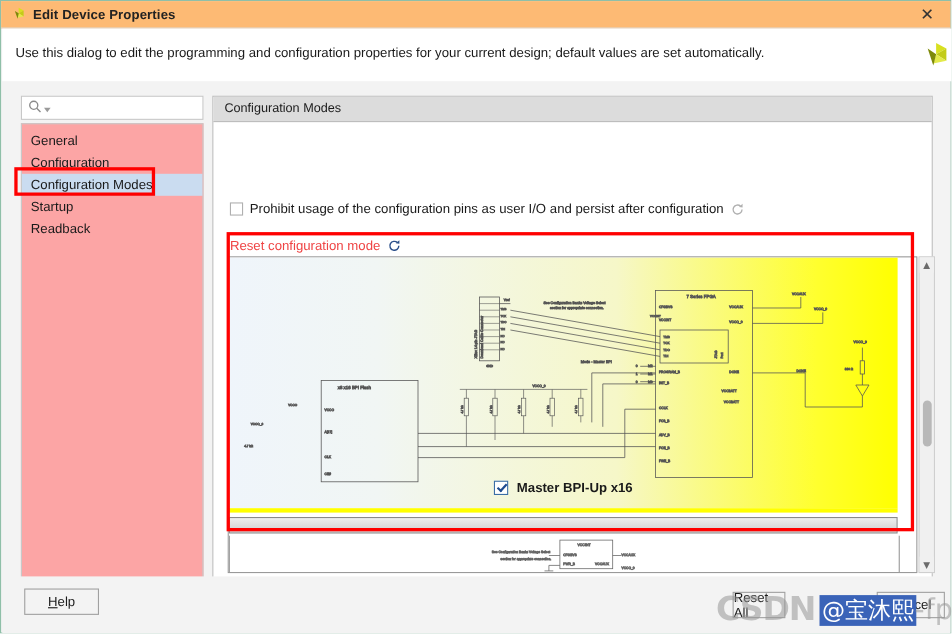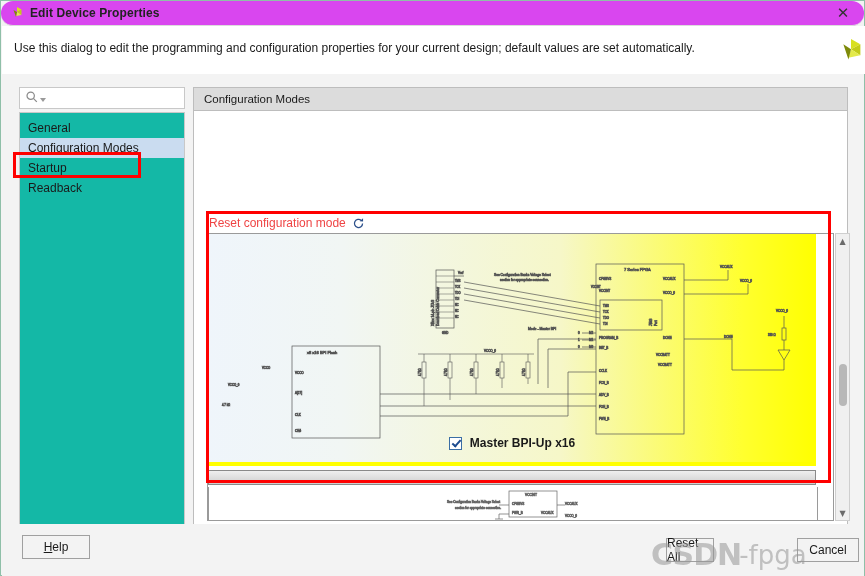--- a/index.html
+++ b/index.html
@@ -27,23 +27,22 @@
     border: 1px solid #8fbfa8;
     background: #f3f3f3;
   }
 
   
   .titlebar {
     position: absolute;
     left: 0; top: 0;
     width: 863px;
     height: 24px;
-    background: #d946ef;
+    background: #fdba74;
     border-bottom: 1px solid #dcdcdc;
-    border-radius: 12px;
   }
   .title-logo {
     position: absolute;
     left: 8px; top: 4px;
     width: 16px; height: 16px;
   }
   .title-text {
     position: absolute;
     left: 29px; top: 5px;
     font-size: 12px;
@@ -130,21 +129,21 @@
     color: #333;
     padding-left: 4px;
     width: 120px;
   }
   .nav-list {
     position: absolute;
     left: 0; top: 25px;
     width: 166px;
     height: 417px;
     box-sizing: border-box;
-    background: #14b8a6;
+    background: #fca5a5;
     border: 1px solid #c8c8c8;
     padding-top: 5px;
   }
   .nav-item {
     height: 20px;
     line-height: 20px;
     padding-left: 8px;
     font-size: 12px;
     color: #1a1a1a;
     cursor: default;
@@ -430,32 +429,43 @@
             <circle cx="6.5" cy="6.5" r="4.2" fill="none" stroke="#8a8a8a" stroke-width="1.4"></circle>
             <line x1="9.6" y1="9.6" x2="13.5" y2="13.5" stroke="#8a8a8a" stroke-width="1.4"></line>
           </svg>
         </span>
         <span class="search-caret"></span>
         <input class="search-input" type="text" placeholder="" style="">
       </div>
 
       <div class="nav-list">
         <div class="nav-item">General</div>
+        <div class="nav-item">Configuration</div>
         <div class="nav-item selected">Configuration Modes</div>
         <div class="nav-item">Startup</div>
         <div class="nav-item">Readback</div>
       </div>
     </div>
 
     <div class="main-panel">
       <div class="panel-header">
         <span class="panel-header-text">Configuration Modes</span>
       </div>
 
 
+      <div class="prohibit-row">
+        <span class="chk"></span>
+        <span class="prohibit-label">Prohibit usage of the configuration pins as user I/O and persist after configuration</span>
+        <span class="reset-icon">
+          <svg viewBox="0 0 16 16" width="13" height="13">
+            <path d="M13 8a5 5 0 1 1-1.6-3.7" fill="none" stroke="#b0b0b0" stroke-width="1.5"></path>
+            <polygon points="13.6,1.6 13.6,5.6 9.6,5.1" fill="#b0b0b0"></polygon>
+          </svg>
+        </span>
+      </div>
 
       <div class="reset-row">
         <span class="reset-label">Reset configuration mode</span>
         <span class="reset-icon">
           <svg viewBox="0 0 16 16" width="13" height="13">
             <path d="M13 8a5 5 0 1 1-1.6-3.7" fill="none" stroke="#2b4f8a" stroke-width="1.6"></path>
             <polygon points="13.6,1.6 13.6,5.6 9.6,5.1" fill="#2b4f8a"></polygon>
           </svg>
         </span>
       </div>
@@ -646,16 +656,17 @@
     </div>
     <div class="btn btn-reset">Reset All</div>
     <div class="btn btn-cancel">Cancel</div>
   </div>
 
   <div class="anno anno-sidebar"></div>
   <div class="anno anno-image"></div>
 
   <div class="watermark">
     <span class="wm-csdn">CSDN</span>
+    <span class="wm-name">@宝沐熙</span>
     <span class="wm-tail">-fpga</span>
   </div>
 
 </div>
 
 </body></html>

